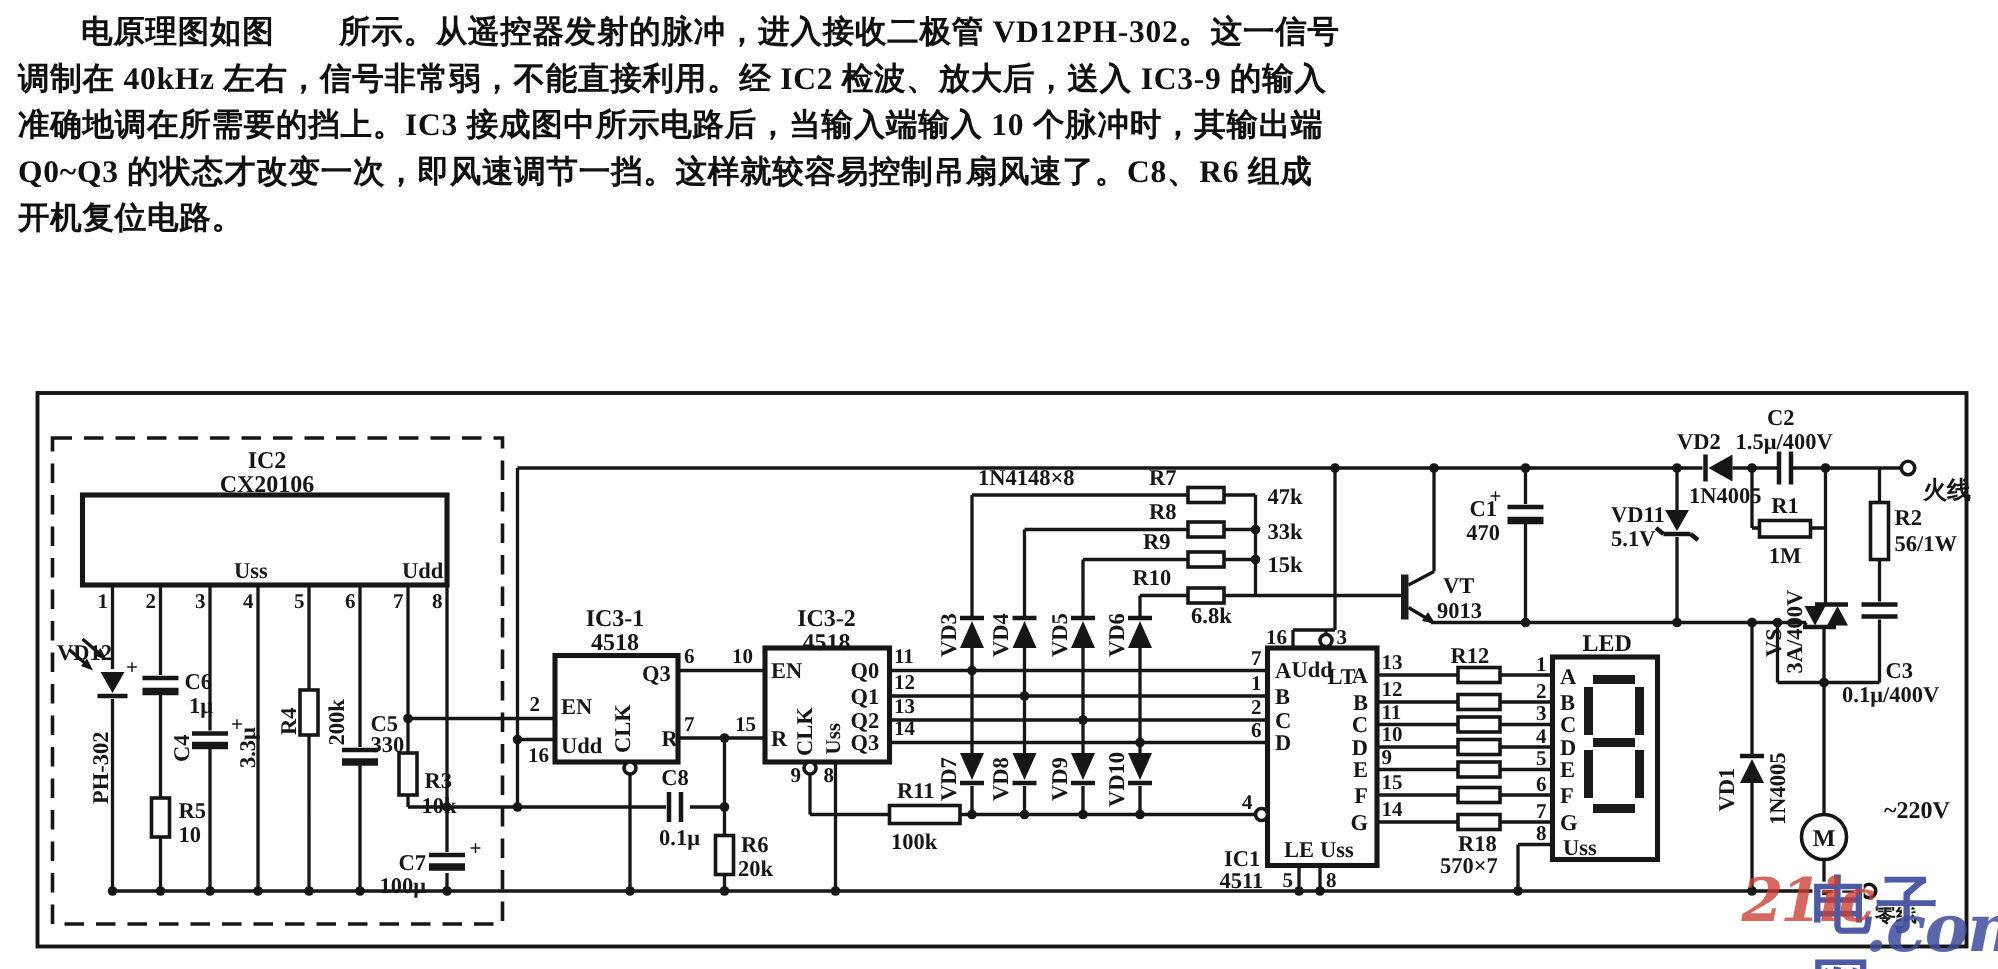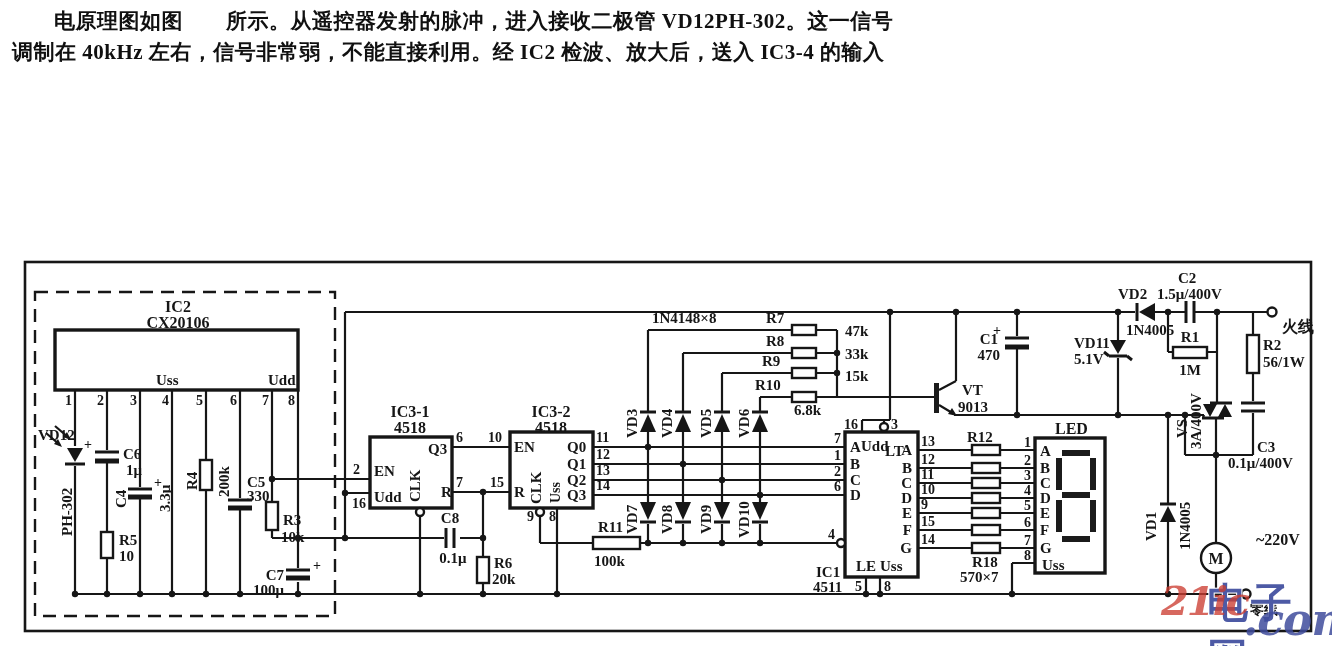--- a/index.html
+++ b/index.html
@@ -35,21 +35,24 @@
   #wm-site{left:1207px;top:576px;font-size:41px;color:rgba(58,72,155,0.9);
            letter-spacing:3px;text-shadow:0 0 2px #fff,1px 1px 0 #fff,-1px -1px 0 #fff;}
 </style>
 </head>
 <body>
 
 <div id="page">
 
   <div id="para">
     <div class="ln first">电原理图如图　　所示。从遥控器发射的脉冲，进入接收二极管 VD12PH-302。这一信号</div>
-    <div class="ln">调制在 40kHz 左右，信号非常弱，不能直接利用。经 IC2 检波、放大后，送入 IC3-4 的输入</div>
+    <div class="ln">调制在 40kHz 左右，信号非常弱，不能直接利用。经 IC2 检波、放大后，送入 IC3-9 的输入</div>
+    <div class="ln">准确地调在所需要的挡上。IC3 接成图中所示电路后，当输入端输入 10 个脉冲时，其输出端</div>
+    <div class="ln">Q0~Q3 的状态才改变一次，即风速调节一挡。这样就较容易控制吊扇风速了。C8、R6 组成</div>
+    <div class="ln">开机复位电路。</div>
   </div>
 
   <svg id="schem" width="1332" height="646" viewBox="0 0 1332 646">
 
     <rect x="25" y="262" width="1286" height="369" fill="none" stroke="#161616" stroke-width="2.6"></rect>
 
     <rect x="35" y="292" width="300" height="324" fill="none" stroke="#161616" stroke-width="2.4" stroke-dasharray="13 8"></rect>
 
     <g class="w">
       <path d="M75 390V446 M75 466V594

